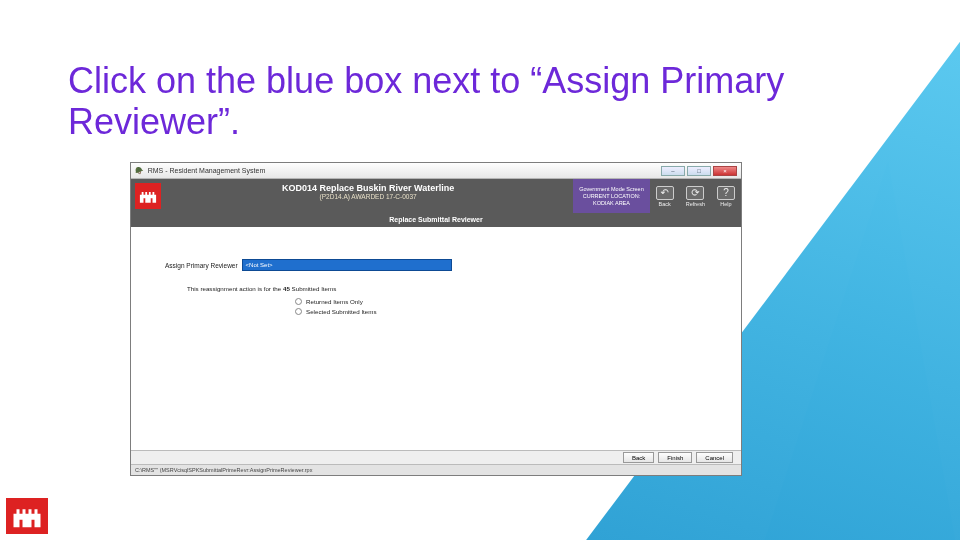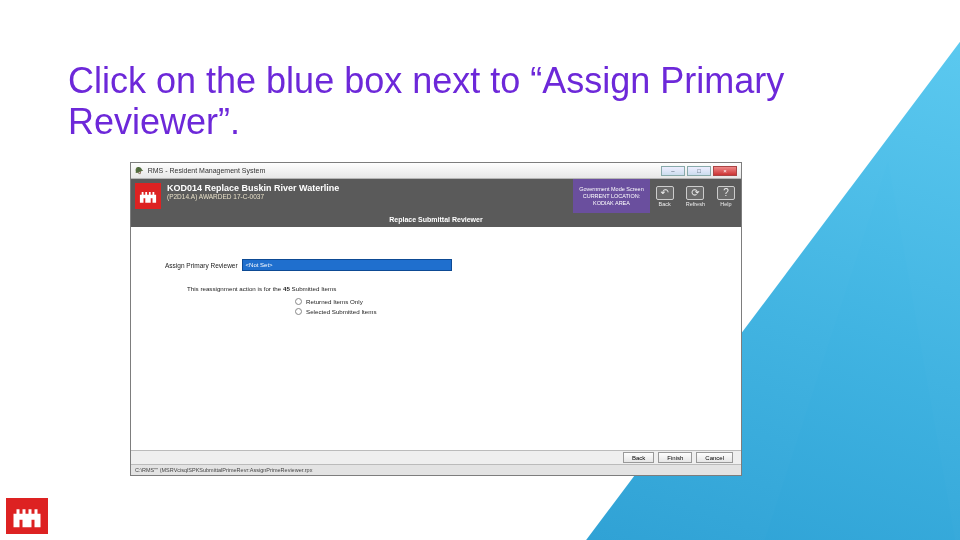--- a/index.html
+++ b/index.html
@@ -90,21 +90,21 @@
     height: 34px;
     background:#5a5a5a;
     display:flex;
     color:#fff;
   }
   .app-header .logo-castle {
     width:26px; height:26px; margin:4px 4px;
     background:#d22; display:flex;align-items:center;justify-content:center;
   }
   .app-header .logo-castle svg{width:18px;height:14px;}
-  .app-header .project-info{ flex:1; padding:4px 4px 0 2px;}
+  .app-header .project-info{ flex:1; padding:4px 4px 0 2px;text-align:center;}
   .app-header .project-title{ font-size:9px; font-weight:bold;}
   .app-header .project-sub{ font-size:6.5px; color:#e8e0c8;}
   .app-header .toolbar{ display:flex; align-items:stretch;}
   .tool-group{
     display:flex; flex-direction:column; align-items:center; justify-content:center;
     font-size:5.5px; padding:0 6px; gap:1px;
   }
   .tool-group.env{
     background:#6a4f9e; font-size:5.5px; padding:3px 6px; gap:1px;
   }

